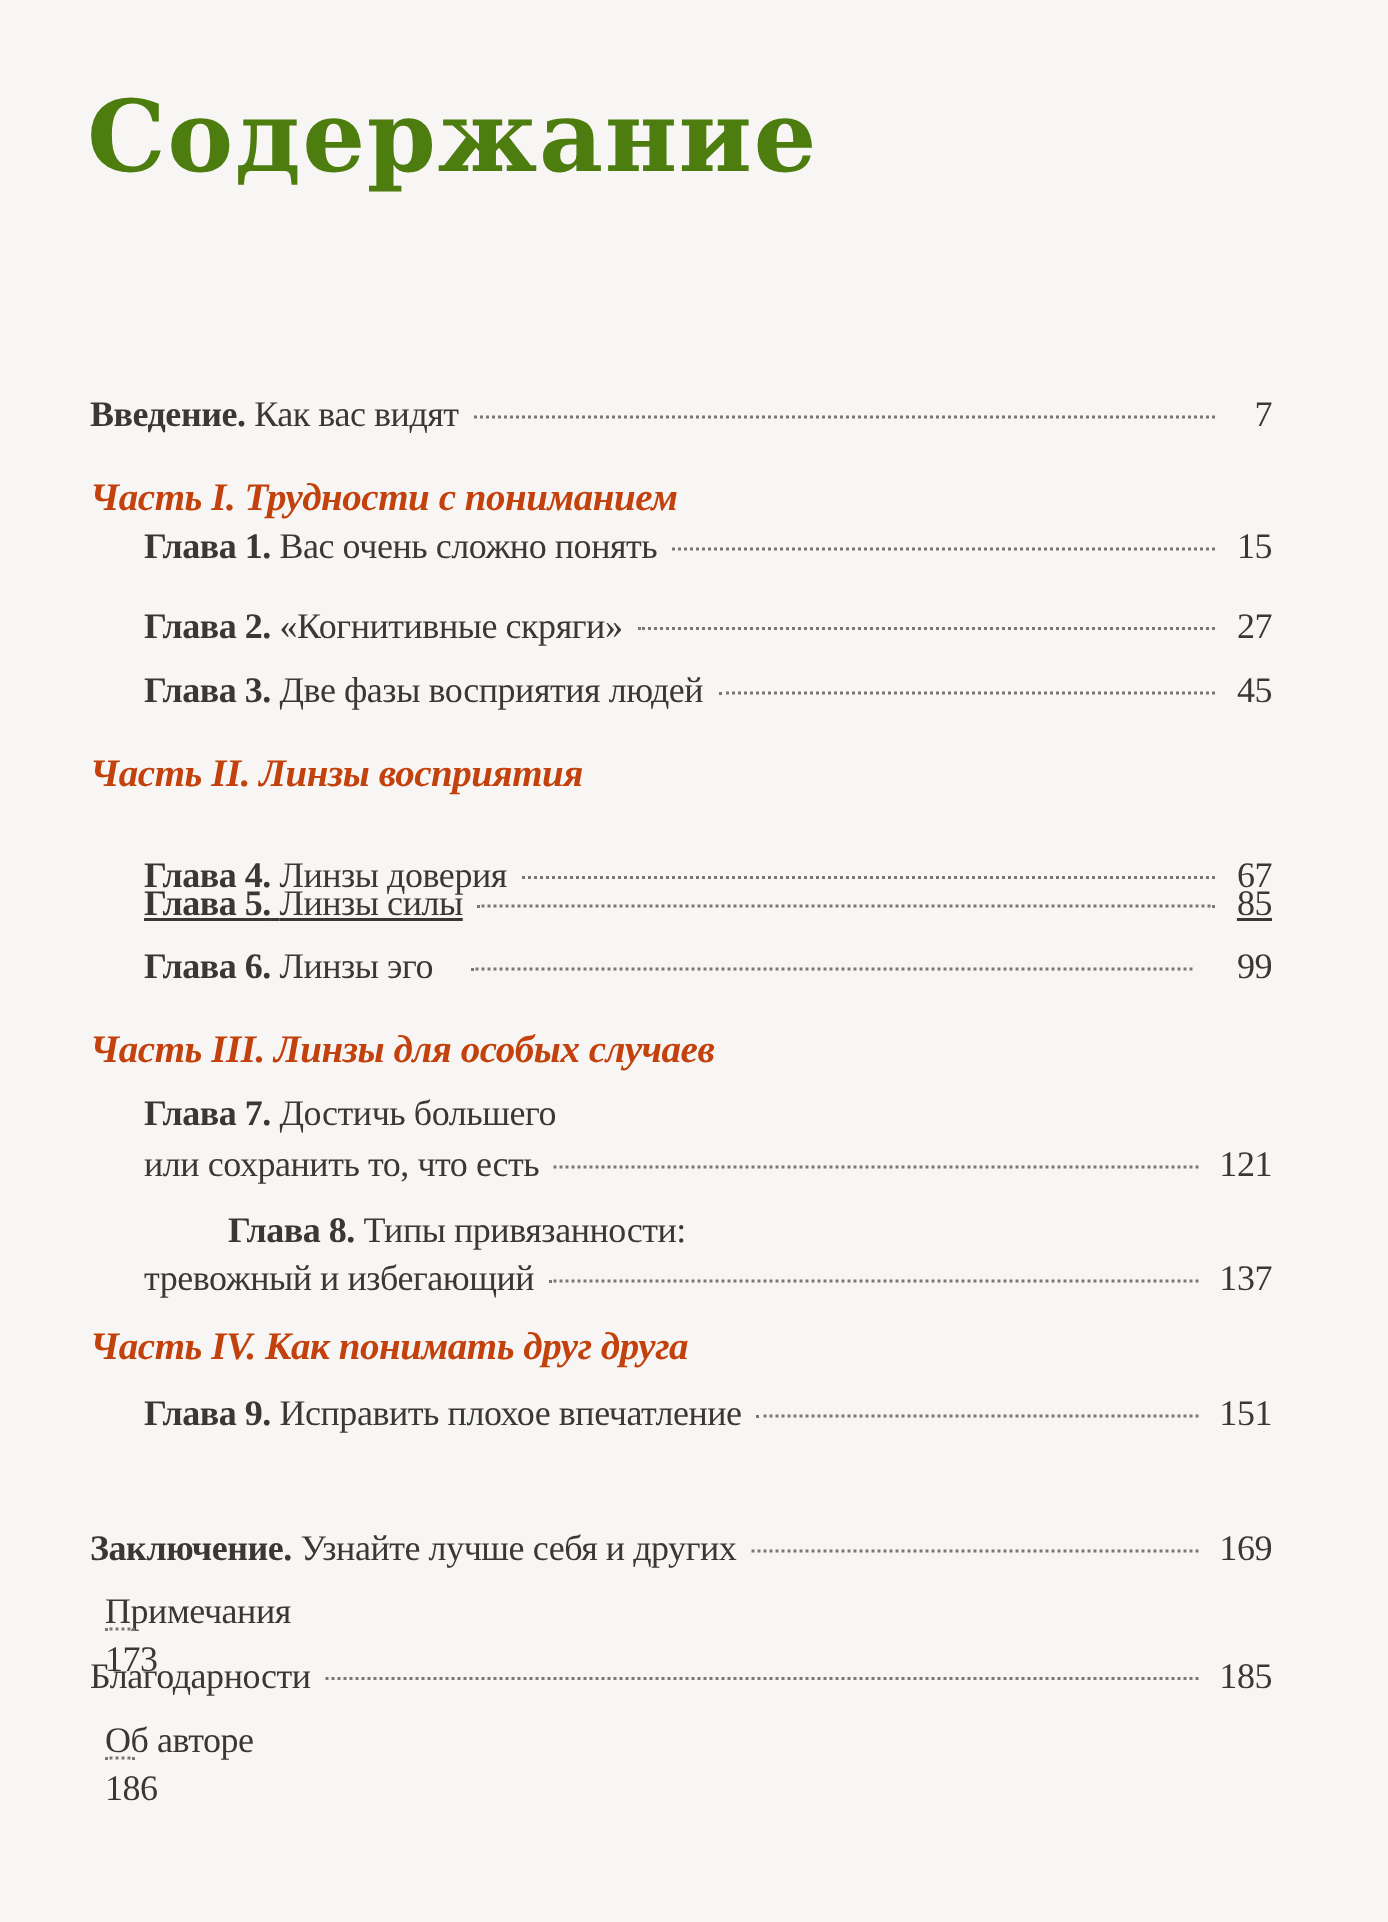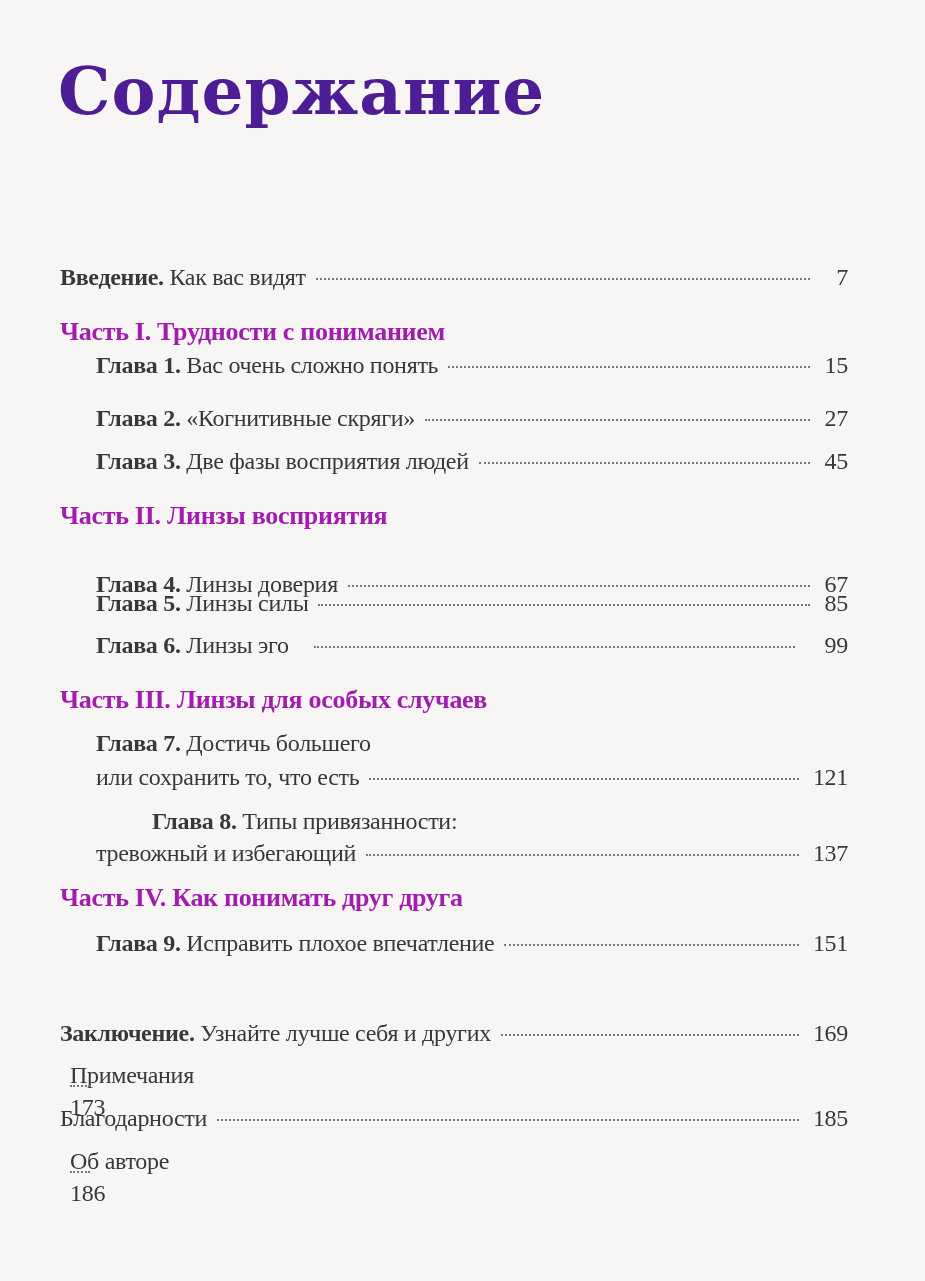--- a/index.html
+++ b/index.html
@@ -10,21 +10,21 @@
     overflow: hidden;
     color: #3a3836;
     font-family: "Liberation Serif", "DejaVu Serif", serif;
   }
   .page-title {
     position: absolute;
     left: 58px; top: 52px;
     font-size: 66px;
     font-weight: bold;
     letter-spacing: 1px;
-    color: #4c1d95;
+    color: #4d7c0f;
     font-family: "DejaVu Serif", "Liberation Serif", serif;
   }
   .toc { position: absolute; left: 0; top: 0; width: 925px; }
   .row {
     position: absolute;
     display: flex;
     align-items: baseline;
     font-size: 24px;
     font-family: "Liberation Serif", serif;
     letter-spacing: -0.3px;
@@ -37,22 +37,23 @@
     border-bottom: 2px dotted #7a7774;
     transform: translateY(-5px);
     min-width: 20px;
   }
   .row .page { text-align: right; min-width: 24px; }
   .part-heading {
     position: absolute;
     font-size: 26px;
     font-weight: bold;
     letter-spacing: -0.3px;
-    color: #a21caf;
+    color: #c2410c;
     line-height: 32px;
+    font-style: italic;
   }
 </style>
 </head>
 <body>
 
 <div class="page-title">Содержание</div>
 
 <div class="toc">
 
   <div class="row" style="left:60px; width:788px; top:262px;">
@@ -77,21 +78,21 @@
     <span class="dots"></span>
     <span class="page">45</span>
   </div>
 
   <div class="part-heading" style="left:60px; top:500px;">Часть II. Линзы восприятия</div>
   <div class="row" style="left:96px; width:752px; top:545px;margin-top:24px;">
     <span class="label"><b>Глава 4.</b> <span>Линзы доверия</span></span>
     <span class="dots"></span>
     <span class="page">67</span>
   </div>
-  <div class="row" style="left:96px; width:752px; top:588px;">
+  <div class="row" style="left:96px; width:752px; top:588px;text-decoration:underline;">
     <span class="label"><b>Глава 5.</b> <span>Линзы силы</span></span>
     <span class="dots"></span>
     <span class="page">85</span>
   </div>
   <div class="row" style="left:96px; width:752px; top:630px;gap:15px;">
     <span class="label"><b>Глава 6.</b> <span>Линзы эго</span></span>
     <span class="dots"></span>
     <span class="page">99</span>
   </div>
 

